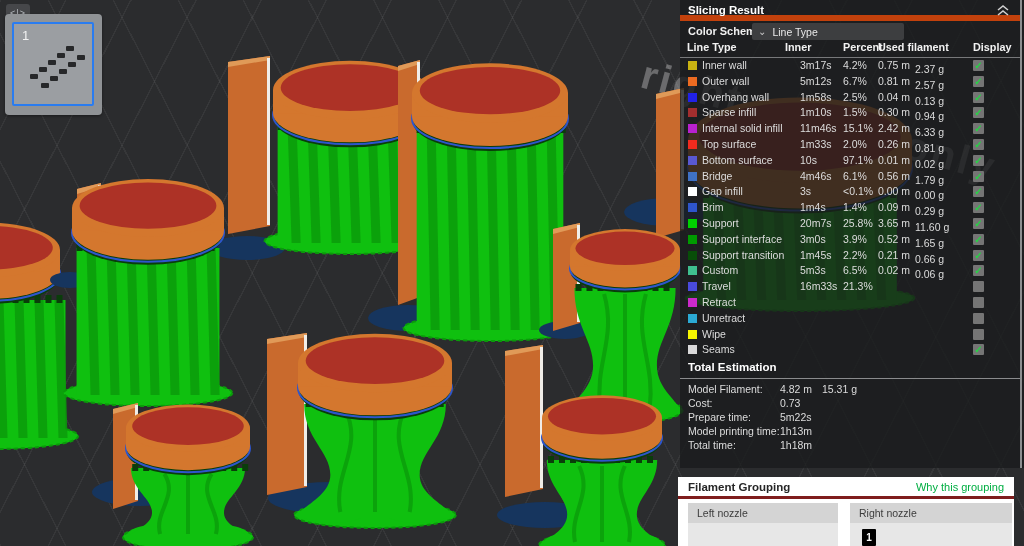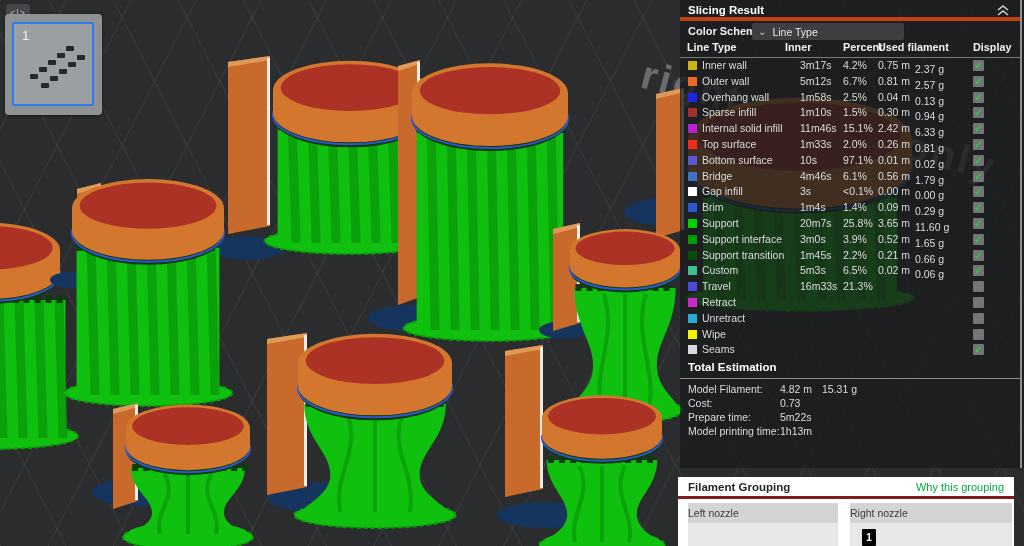--- a/index.html
+++ b/index.html
@@ -23,21 +23,21 @@
     box-shadow:0 1px 3px rgba(0,0,0,.4);}
   #thumb-plate{position:absolute;left:7px;top:8px;width:82px;height:84px;background:#9b9ea2;
     border:2px solid #2a7cf0;border-radius:2px;}
   #thumb-num{position:absolute;left:8px;top:4px;color:#f2f2f2;font-size:13px;}
   .dot{position:absolute;width:8px;height:5px;background:#27282a;border-radius:1px;}
 
   
   #panel{position:absolute;left:680px;top:0;width:344px;height:468px;background:rgba(26,27,29,0.80);
     color:#dcdcdc;font-size:10.5px;}
   #panel-edge{position:absolute;left:1020px;top:0;width:2px;height:468px;background:#8d8f91;}
-  #panel-title-bar{position:absolute;left:0;top:0;width:340px;height:21px;border-bottom:4px solid #c2410c;}
+  #panel-title-bar{position:absolute;left:0;top:0;width:340px;height:21px;border-bottom:6px solid #c2410c;}
   #panel-title{position:absolute;left:8px;top:4px;font-weight:bold;font-size:11.5px;color:#fff;}
   #collapse-btn{position:absolute;right:10px;top:4px;width:14px;height:13px;}
   #scheme-row{position:absolute;left:0;top:22px;width:340px;height:19px;}
   #scheme-label{position:absolute;left:8px;top:3px;font-weight:bold;color:#f0f0f0;font-size:11px;}
   #scheme-select{position:absolute;left:72px;top:1px;width:152px;height:17px;background:#3d3e40;border-radius:2px;
     display:flex;align-items:center;padding-left:6px;color:#e8e8e8;}
   #scheme-caret{margin-right:6px;color:#c9c9c9;font-size:10px;line-height:10px;}
   #thead{position:absolute;left:0;top:41px;width:340px;height:16px;font-weight:bold;color:#f2f2f2;font-size:10.8px;}
   #thead .c1{position:absolute;left:7px;} #thead .c2{position:absolute;left:105px;}
   #thead .c3{position:absolute;left:163px;} #thead .c4{position:absolute;left:198px;}
@@ -60,21 +60,21 @@
   .trow .lb{position:absolute;left:8px;top:1px;}
   .trow .v1{position:absolute;left:100px;top:1px;}
   .trow .v2{position:absolute;left:142px;top:1px;}
 
   
   #grouping{position:absolute;left:678px;top:477px;width:336px;height:69px;background:#ffffff;overflow:hidden;}
   #grp-head{position:absolute;left:0;top:0;width:336px;height:22px;border-bottom:3px solid #7f1d1d;}
   #grp-title{position:absolute;left:10px;top:4px;font-weight:bold;font-size:11.5px;color:#262626;}
   #grp-link{position:absolute;right:10px;top:4px;font-size:11px;}
   .nozzle-box{position:absolute;top:26px;height:44px;background:#e7e7e7;}
-  .nozzle-head{height:20px;background:#d4d4d4;color:#3c3c3c;font-size:10.5px;line-height:20px;}
+  .nozzle-head{height:20px;background:#d4d4d4;color:#3c3c3c;font-size:10.5px;line-height:20px;padding-left:9px;}
   #nozzle-left{left:10px;width:150px;}
   #nozzle-right{left:172px;width:162px;}
   .chip{position:absolute;left:12px;top:26px;width:14px;height:17px;color:#fff;font-size:10px;font-weight:bold;
     text-align:center;line-height:17px;border-radius:1px;}
 </style>
 </head>
 <body>
 
 <div id="stage">
 
@@ -620,20 +620,25 @@
         <div class="trow">
           <span class="lb">Prepare time:</span>
           <span class="v1">5m22s</span>
           <span class="v2"></span>
         </div>
         <div class="trow">
           <span class="lb">Model printing time:</span>
           <span class="v1">1h13m</span>
           <span class="v2"></span>
         </div>
+        <div class="trow">
+          <span class="lb">Total time:</span>
+          <span class="v1">1h18m</span>
+          <span class="v2"></span>
+        </div>
       </div>
   </div>
   <div id="panel-edge"></div>
 
   <div id="grouping">
     <div id="grp-head">
       <span id="grp-title">Filament Grouping</span>
       <a id="grp-link" style="color: rgb(0, 174, 66);">Why this grouping</a>
     </div>
     <div id="nozzle-left" class="nozzle-box">

